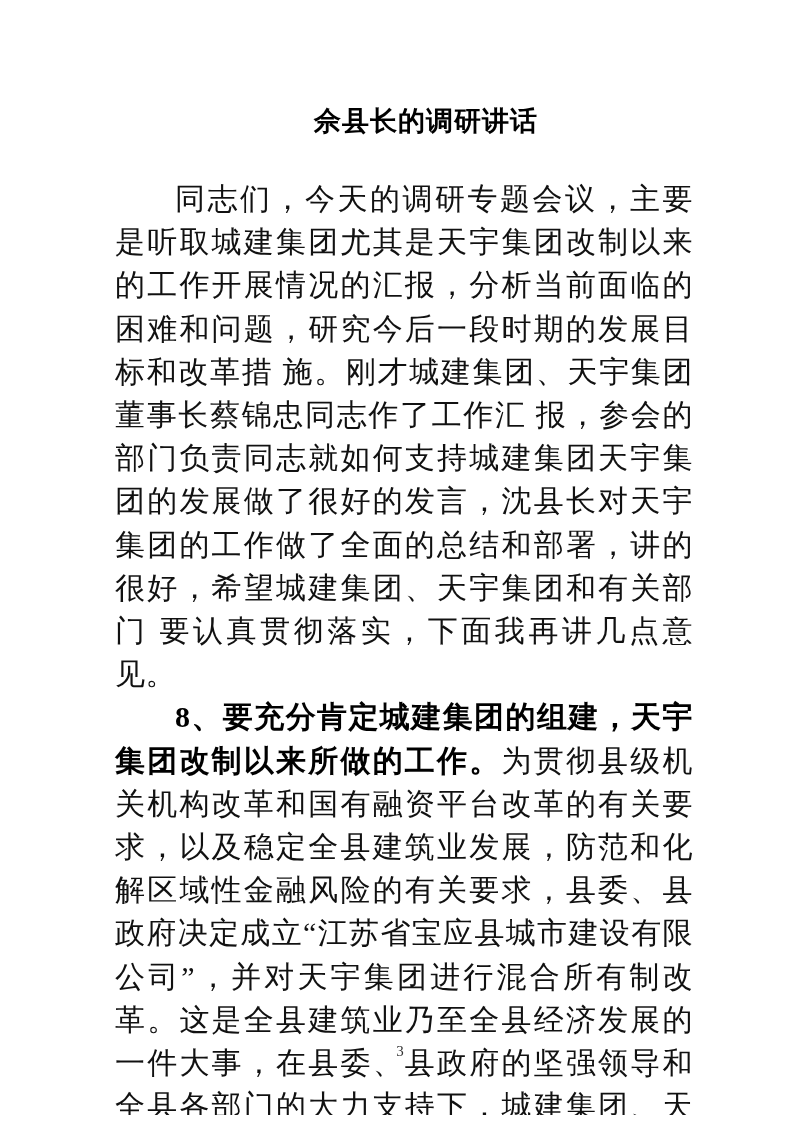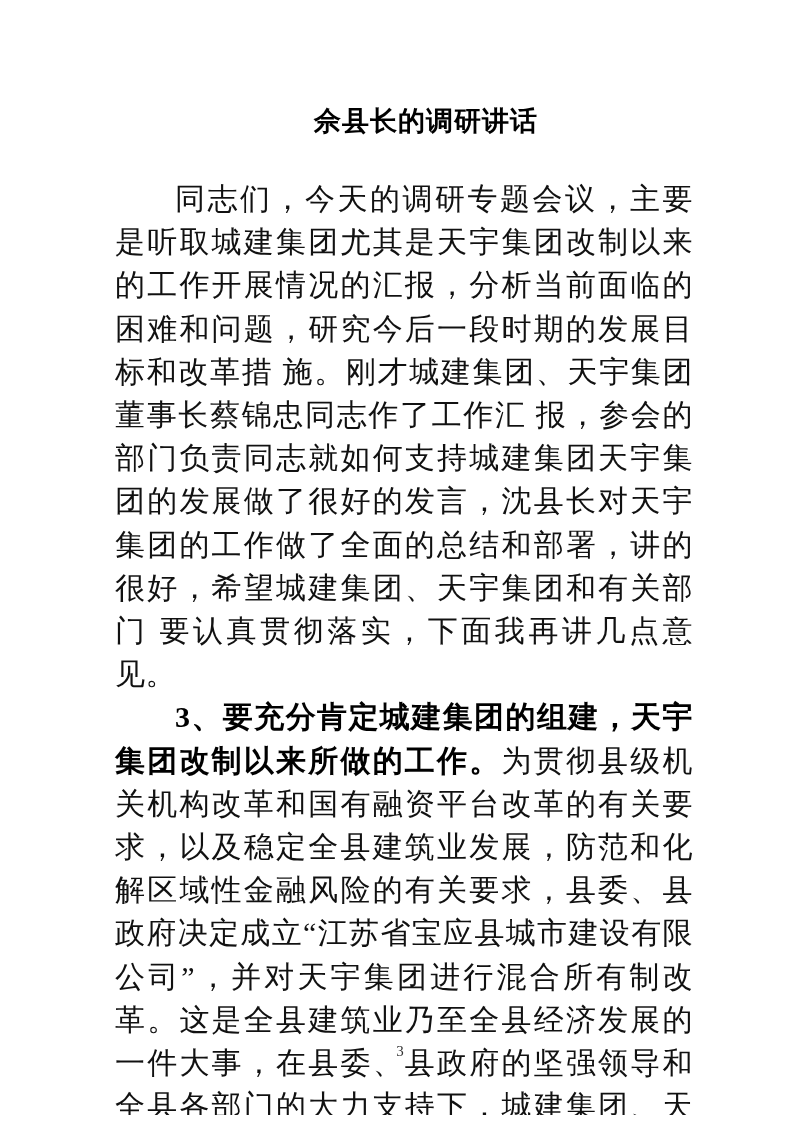--- a/index.html
+++ b/index.html
@@ -68,19 +68,19 @@
 <body>
 
 <div class="page">
 
   <h1 class="doc-title">佘县长的调研讲话</h1>
 
   <div class="doc-content">
 
     <p class="doc-para"><span>同志们，今天的调研专题会议，主要是听取城建集团尤其是天宇集团改制以来的工作开展情况的汇报，分析当前面临的困难和问题，研究今后一段时期的发展目标和改革措 施。刚才城建集团、天宇集团董事长蔡锦忠同志作了工作汇 报，参会的部门负责同志就如何支持城建集团天宇集团的发展做了很好的发言，沈县长对天宇集团的工作做了全面的总结和部署，讲的很好，希望城建集团、天宇集团和有关部门 要认真贯彻落实，下面我再讲几点意见。</span></p>
 
-    <p class="doc-para"><span class="section-lead">3、要充分肯定城建集团的组建，天宇集团改制以来所做的工作。</span><span>为贯彻县级机关机构改革和国有融资平台改革的有关要求，以及稳定全县建筑业发展，防范和化解区域性金融风险的有关要求，县委、县政府决定成立“江苏省宝应县城市建设有限公司”，并对天宇集团进行混合所有制改革。这是全县建筑业乃至全县经济发展的一件大事，在县委、县政府的坚强领导和全县各部门的大力支持下，城建集团、天宇集团的领导班子团结一心，攻坚克难，佘县长的调研讲话， 规范管理制度，强化党建引领等措施，保证了各项改革的平稳推进。天宇集团体量大、债务重、问题多、各种经济纠纷错综复杂，改制以来通过综合施策，拨乱反正取得了明显的工作成效，县内外市场稳定发展、债权清收、烂尾楼盘活加</span></p>
+    <p class="doc-para"><span class="section-lead">8、要充分肯定城建集团的组建，天宇集团改制以来所做的工作。</span><span>为贯彻县级机关机构改革和国有融资平台改革的有关要求，以及稳定全县建筑业发展，防范和化解区域性金融风险的有关要求，县委、县政府决定成立“江苏省宝应县城市建设有限公司”，并对天宇集团进行混合所有制改革。这是全县建筑业乃至全县经济发展的一件大事，在县委、县政府的坚强领导和全县各部门的大力支持下，城建集团、天宇集团的领导班子团结一心，攻坚克难，佘县长的调研讲话， 规范管理制度，强化党建引领等措施，保证了各项改革的平稳推进。天宇集团体量大、债务重、问题多、各种经济纠纷错综复杂，改制以来通过综合施策，拨乱反正取得了明显的工作成效，县内外市场稳定发展、债权清收、烂尾楼盘活加</span></p>
 
   </div>
 
   <div class="page-number">3</div>
 
 </div>
 
 </body></html>

